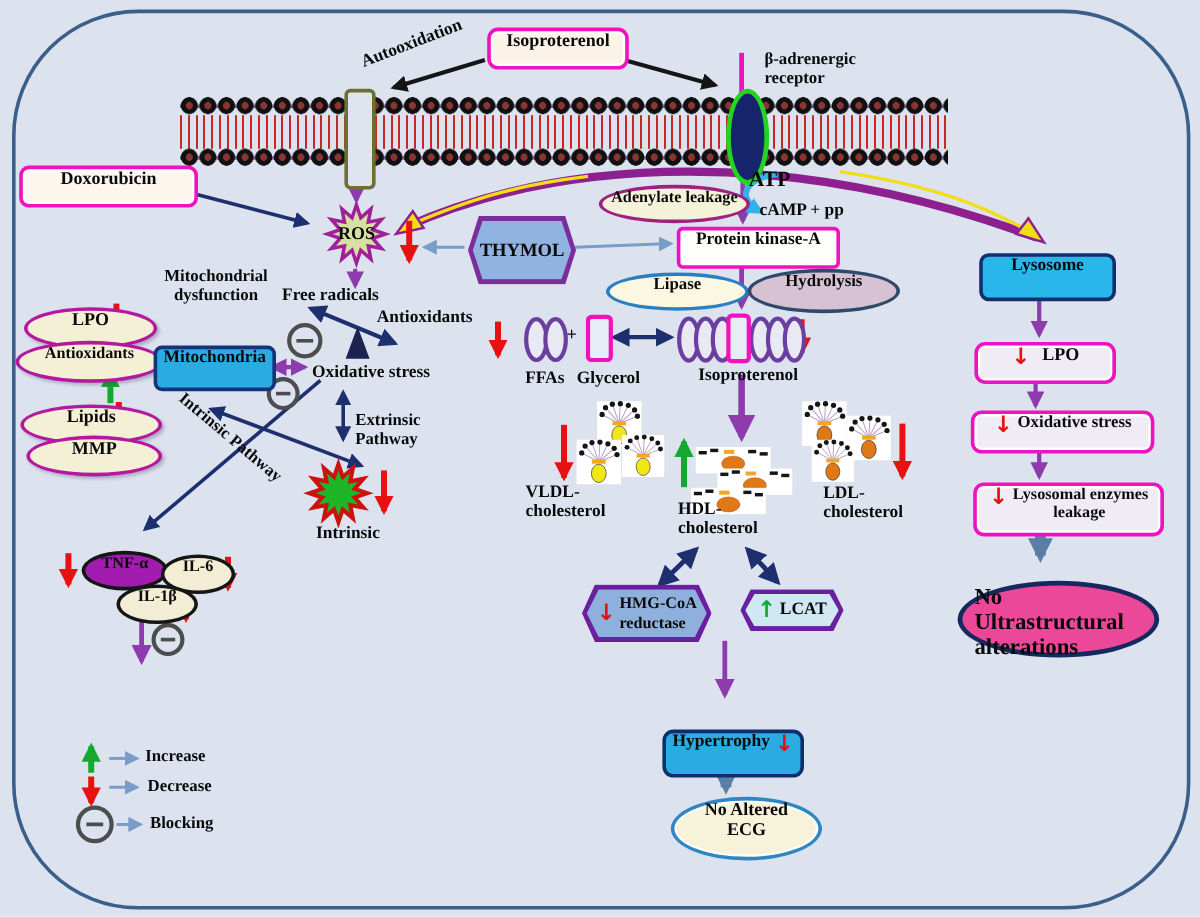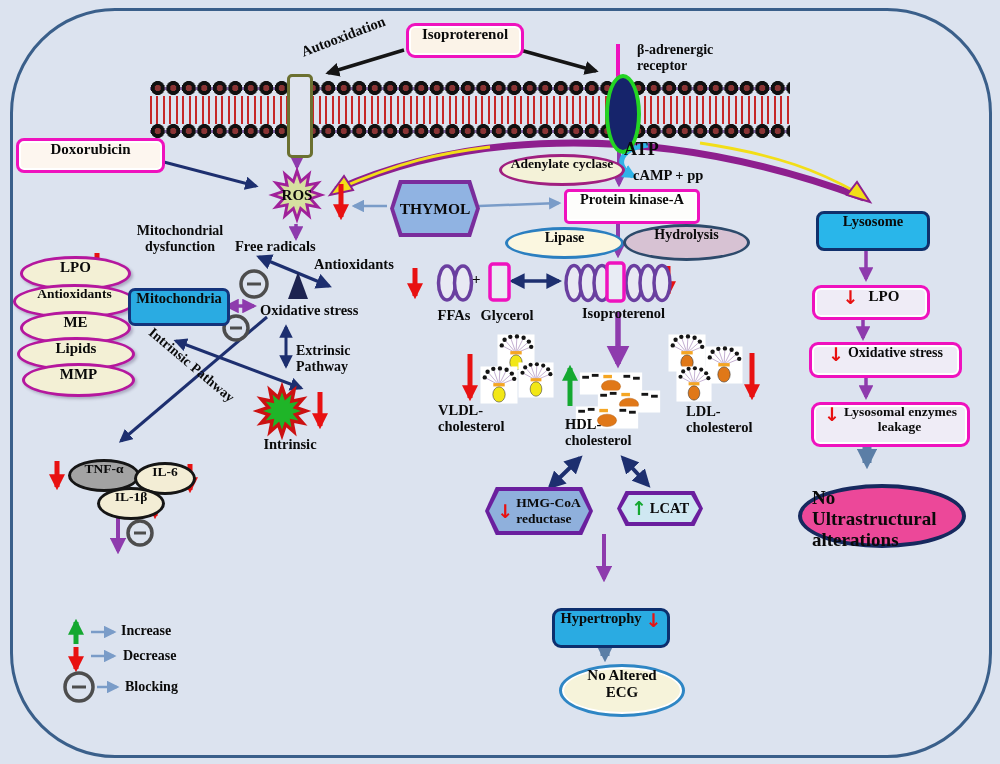--- a/index.html
+++ b/index.html
@@ -265,40 +265,37 @@
 dysfunction</div>
   <div class="lbl lay3 nw" style="left:235px;top:238px;font-size:14.5px">Free radicals</div>
   <div class="lbl lay3 nw" style="left:314px;top:256px;font-size:14.5px">Antioxidants</div>
 
   <div class="box ell shadow lay3" style="left:20px;top:256px;width:105px;height:29px;border:3.5px solid #b5179e;background:#f3f0d5;font-size:15px">
       <span>LPO</span>
     </div>
   <div class="box ell shadow lay3" style="left:13px;top:284px;width:117px;height:29px;border:3.5px solid #b5179e;background:#f3f0d5;font-size:13.5px">
       <span>Antioxidants</span>
     </div>
-  <div class="box ell shadow lay3" style="left:20px;top:311px;width:105px;height:28px;border:3.5px solid #b5179e;background:#f3f0d5;font-size:15px">
-      <span>ME</span>
-    </div>
   <div class="box ell shadow lay3" style="left:17px;top:337px;width:112px;height:28px;border:3.5px solid #b5179e;background:#f3f0d5;font-size:15px">
       <span>Lipids</span>
     </div>
   <div class="box ell shadow lay3" style="left:22px;top:363px;width:107px;height:28px;border:3.5px solid #b5179e;background:#f3f0d5;font-size:15px">
       <span>MMP</span>
     </div>
 
   <div class="box lay3" style="left:128px;top:288px;width:96px;height:32px;border:3px solid #14337a;border-radius:7px;background:#2aabe2;font-size:14.5px">
       <span>Mitochondria</span>
     </div>
   <div class="lbl lay3 nw" style="left:260px;top:302px;font-size:14.5px">Oxidative stress</div>
   <div class="lbl lay3 pre" style="left:296px;top:343px;width:80px">Extrinsic
 Pathway</div>
   <div class="lbl lay3 nw" style="left:134px;top:368px;width:140px;transform:rotate(40deg)">Intrinsic Pathway</div>
   <div class="lbl lay3 ctr" style="left:246px;top:436px;width:88px;font-size:14.5px">Intrinsic</div>
 
-  <div class="box ell lay3" style="left:68px;top:459px;width:66px;height:27px;border:3.5px solid #151515;background:#a3a3a3;font-size:13.5px">
+  <div class="box ell lay3" style="left:68px;top:459px;width:66px;height:27px;border:3.5px solid #151515;background:#a21caf;font-size:13.5px">
       <span>TNF-α</span>
     </div>
   <div class="box ell lay3" style="left:134px;top:462px;width:56px;height:27px;border:3.5px solid #151515;background:#f3edd5;font-size:13.5px">
       <span>IL-6</span>
     </div>
   <div class="box ell lay3" style="left:97px;top:487px;width:62px;height:27px;border:3.5px solid #151515;background:#f3edd5;font-size:13.5px">
       <span>IL-1β</span>
     </div>
 
   <div class="lbl lay3" style="left:121px;top:623px">Increase</div>
@@ -307,21 +304,21 @@
 
   <div class="hex lay3" style="left:390px;top:180px;width:90px;height:57px">
     <div class="hex-outer" style="background:#7a2d9c"></div>
     <div class="hex-inner" style="background:#90b3e2"></div>
     <div class="hex-content" style="font-size:15.5px">
         <span>THYMOL</span>
       </div>
   </div>
 
   <div class="box ell lay3" style="left:499px;top:154px;width:120px;height:26px;border:3px solid #a02080;background:#f4f2d8;font-size:13.5px">
-      <span>Adenylate cyclase</span>
+      <span>Adenylate leakage</span>
     </div>
   <div class="lbl lay3" style="left:624px;top:139px;font-size:18px">ATP</div>
   <div class="lbl lay3 nw" style="left:633px;top:167px;font-size:14.5px">cAMP + pp</div>
   <div class="box lay3 inring" style="left:564px;top:189px;width:130px;height:29px;border:3px solid #ef12be;border-radius:5px;background:#fdfdfb;font-size:14.5px">
       <span>Protein kinase-A</span>
     </div>
   <div class="box ell lay3" style="left:505px;top:227px;width:113px;height:26px;border:3px solid #2b7fc0;background:#fbf7e0;font-size:14px">
       <span>Lipase</span>
     </div>
   <div class="box ell lay3" style="left:623px;top:224px;width:121px;height:31px;border:3.5px solid #2d4a6b;background:#d7c2d3;font-size:14px">

